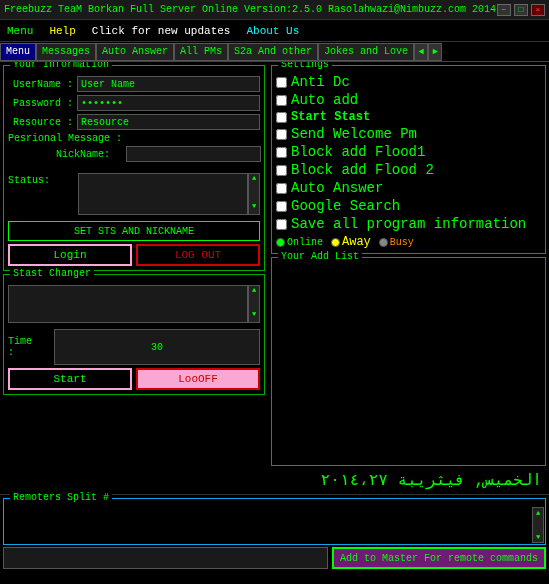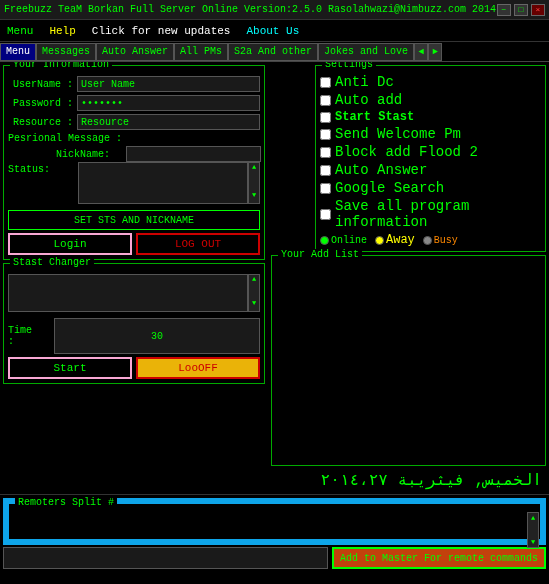--- a/index.html
+++ b/index.html
@@ -132,21 +132,21 @@
       font-size: 10px;
       padding: 1px 3px;
       flex: 1;
       height: 16px;
       font-family: 'Courier New', monospace;
     }
     .nickname-row {
       display: flex;
       align-items: center;
       gap: 16px;
-      margin-bottom: 0;
+      margin-bottom: 11px;
       padding-left: 48px;
     }
     .nickname-input {
       background: #1a1a1a;
       border: 1px solid #555;
       color: #00ff00;
       font-size: 10px;
       padding: 1px 3px;
       flex: 1;
       height: 16px;
@@ -219,36 +219,35 @@
       color: #00ff00;
       font-size: 10px;
       padding: 17px 3px;
       flex: 1;
       height: 16px;
       text-align: center;
       font-family: 'Courier New', monospace;
       margin-left: 12px;
     }
     .btn-loof {
-      background: #eab308;
+      background: #f9a8d4;
       border: 2px solid #cc0000;
       color: #cc0000;
       font-size: 11px;
       flex: 1;
       height: 22px;
       cursor: pointer;
       font-family: 'Courier New', monospace;
     }
     
     .settings-box {
       border: 1px solid #00aa00;
       position: relative;
       padding: 8px 4px 4px 4px;
       flex: 0 0 auto;
-      margin-left: 44px;
     }
     .settings-group-label {
       position: absolute;
       top: -7px;
       left: 6px;
       background: #000;
       padding: 0 3px;
       font-size: 10px;
       color: #00ff00;
     }
@@ -454,20 +453,24 @@
           <input type="checkbox" style="">
           <span class="checkbox-label">Auto add</span>
         </div>
         <div class="checkbox-row">
           <input type="checkbox" style="">
           <span class="checkbox-label" style="font-size:12px;font-weight:bold;">Start Stast</span>
         </div>
         <div class="checkbox-row">
           <input type="checkbox" style="">
           <span class="checkbox-label">Send Welcome Pm</span>
+        </div>
+        <div class="checkbox-row">
+          <input type="checkbox" style="">
+          <span class="checkbox-label">Block add Flood1</span>
         </div>
         <div class="checkbox-row">
           <input type="checkbox" style="">
           <span class="checkbox-label">Block add Flood 2</span>
         </div>
         <div class="checkbox-row">
           <input type="checkbox" style="">
           <span class="checkbox-label">Auto Answer</span>
         </div>
         <div class="checkbox-row">
@@ -498,26 +501,26 @@
       <div class="your-add-list">
         <span class="add-list-label">Your Add List</span>
       </div>
 
       <div style="color:#00ff00;font-size:16px;text-align:right;padding:1px 4px;direction:rtl;">الخميس, فيثريبة ٢٠١٤،٢٧</div>
     </div>
   </div>
 
   <div class="full-bottom">
 
-    <div style="border:6px solid #0ea5e9;position:relative;padding:8px 0 4px 4px;height:47px;">
+    <div style="border:1px solid #0ea5e9;position:relative;padding:8px 0 4px 4px;height:47px;">
       <span style="position:absolute;top:-7px;left:6px;background:#000;padding:0 3px;font-size:10px;color:#00ff00;">Remoters Split #</span>
       <div style="position:absolute;right:1px;top:8px;width:12px;height:36px;background:#222;border:1px solid #555;display:flex;flex-direction:column;">
         <div style="font-size:7px;text-align:center;color:#00ff00;cursor:pointer;height:10px;line-height:10px;">▲</div>
         <div style="font-size:7px;text-align:center;color:#00ff00;cursor:pointer;height:10px;line-height:10px;margin-top:auto;">▼</div>
       </div>
     </div>
 
     <div style="display:flex;gap:4px;height:24px;">
       <input type="text" style="background: rgb(26, 26, 26); border: 1px solid rgb(85, 85, 85); color: rgb(0, 255, 0); font-size: 10px; padding: 1px 3px; flex: 1 1 0%; height: 22px; font-family: &quot;Courier New&quot;, monospace;">
-      <button style="background:#c2410c;border:2px solid #00ff00;color:#00ff00;font-size:10px;padding:1px 6px;cursor:pointer;font-family:'Courier New',monospace;white-space:nowrap;height:22px;">Add to Master For remote commands</button>
+      <button style="background:#701a75;border:2px solid #00ff00;color:#00ff00;font-size:10px;padding:1px 6px;cursor:pointer;font-family:'Courier New',monospace;white-space:nowrap;height:22px;">Add to Master For remote commands</button>
     </div>
   </div>
 </div>
 
 </body></html>

